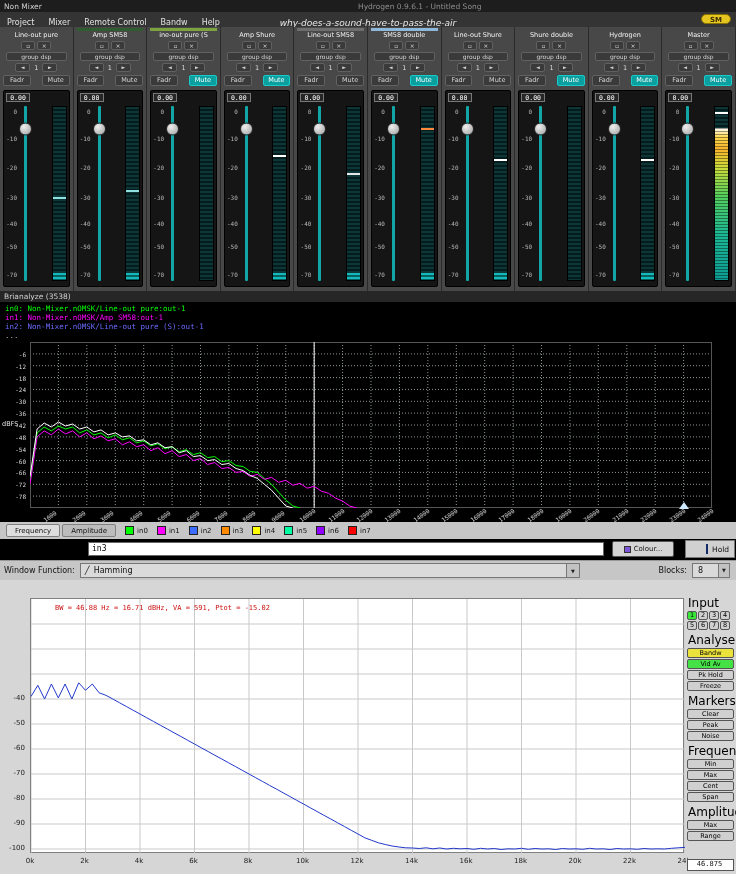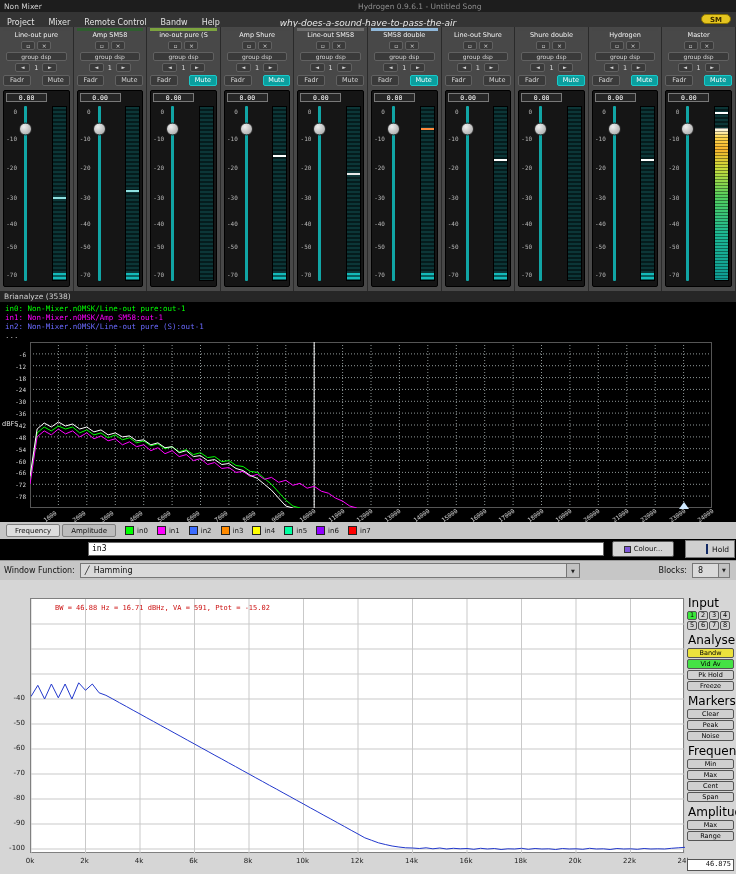--- a/index.html
+++ b/index.html
@@ -33,21 +33,21 @@
           font-size:6px; height:9px; line-height:7px; text-align:center; padding:0 3px; }
   .sbtn.sq { width:14px; }
   .sbtn.group { display:block; margin:1px 5px; }
   .pagenum { font-size:6.5px; color:#ddd; padding:0 2px; }
   .arrow { width:15px; padding:0; font-size:5px; }
   .fm { margin:2px 2px 1px; gap:11px; }
   .fm .half { flex:1 1 0; height:11px; line-height:9px; font-size:6.5px; padding:0; }
   .half.active { background:#0b9f9f; border-color:#19caca; color:#fff; }
   .well { flex:1 1 auto; margin:3px 2px 1px; background:#151515; border:1px solid #000;
           border-radius:2px; position:relative; }
-  .gain { position:absolute; top:2px; left:2px; width:41px; height:9px; line-height:8px;
+  .gain { position:absolute; top:2px; left:2px; width:24px; height:9px; line-height:8px;
           background:#262626; border:1px solid #787878; color:#fff; font-size:6.5px;
           font-family:"DejaVu Sans Mono", monospace; text-align:center; }
   .ticks { position:absolute; left:1px; top:15px; bottom:5px; width:13px; }
   .tick { position:absolute; right:1px; transform:translateY(-50%); font-size:6px;
           color:#b5b5b5; font-family:"DejaVu Sans Mono", monospace; }
   .trackarea { position:absolute; left:14px; top:15px; bottom:5px; width:16px; }
   .track { position:absolute; left:6px; top:0; bottom:0; width:3px; background:#11a5a5; border-radius:1px; }
   .knob { position:absolute; left:1px; top:13%; width:13px; height:13px; border-radius:50%;
           background:radial-gradient(circle at 35% 30%, #efefef, #9f9f9f);
           border:1px solid #2a2a2a; transform:translateY(-50%); }
@@ -123,21 +123,21 @@
   .jpanel { position:absolute; left:687px; top:3px; width:47px; bottom:3px;
             display:flex; flex-direction:column; gap:1px; }
   .plabel { font-size:12px; color:#000; margin-top:2px; padding-left:1px; }
   .pbtn { height:10px; line-height:8px; background:#d0d0d0; border:1px solid #555; border-radius:2px;
           text-align:center; font-size:6.5px; color:#000; }
   .btn-col { display:flex; flex-direction:column; gap:1px; }
   .inp-grid { display:flex; flex-wrap:wrap; gap:1px; width:47px; }
   .inp-btn { width:10px; height:9px; line-height:7px; padding:0; flex:0 0 10px; }
   .inp-btn.active { background:#39e639; }
   .freq-step { margin-top:auto; height:12px; line-height:10px; background:#fff; border:1px solid #555;
-               text-align:right; padding-right:2px; font:7px "DejaVu Sans Mono", monospace; color:#111; }
+               text-align:center; padding-right:2px; font:7px "DejaVu Sans Mono", monospace; color:#111; }
 </style>
 </head>
 <body>
 
 <div class="screen">
 
   <section id="win-mixer">
     <div class="titlebar">
       <span>Non Mixer</span>
       <span class="tb-bg">Hydrogen 0.9.6.1 - Untitled Song</span>

